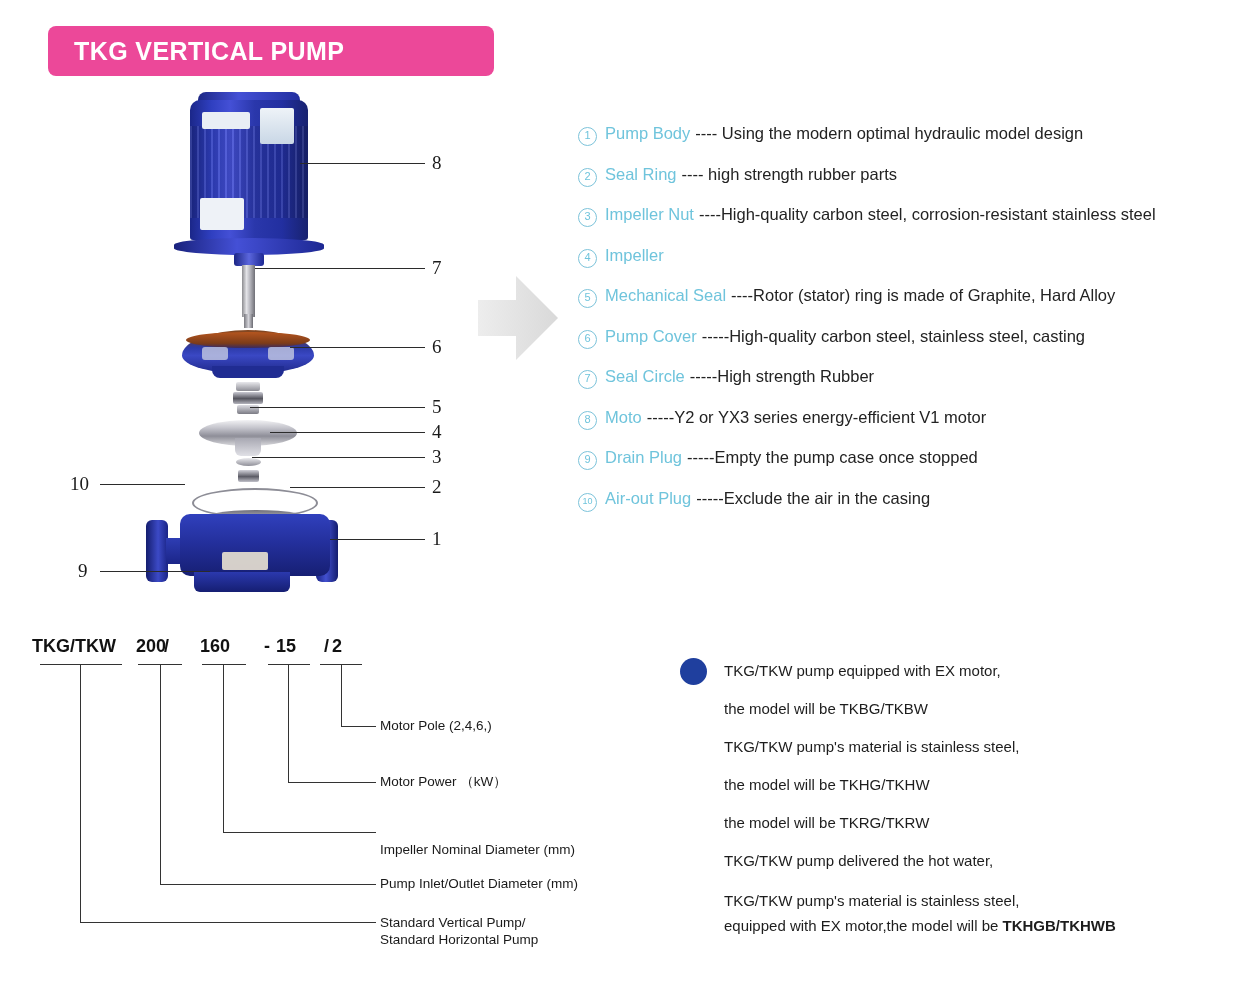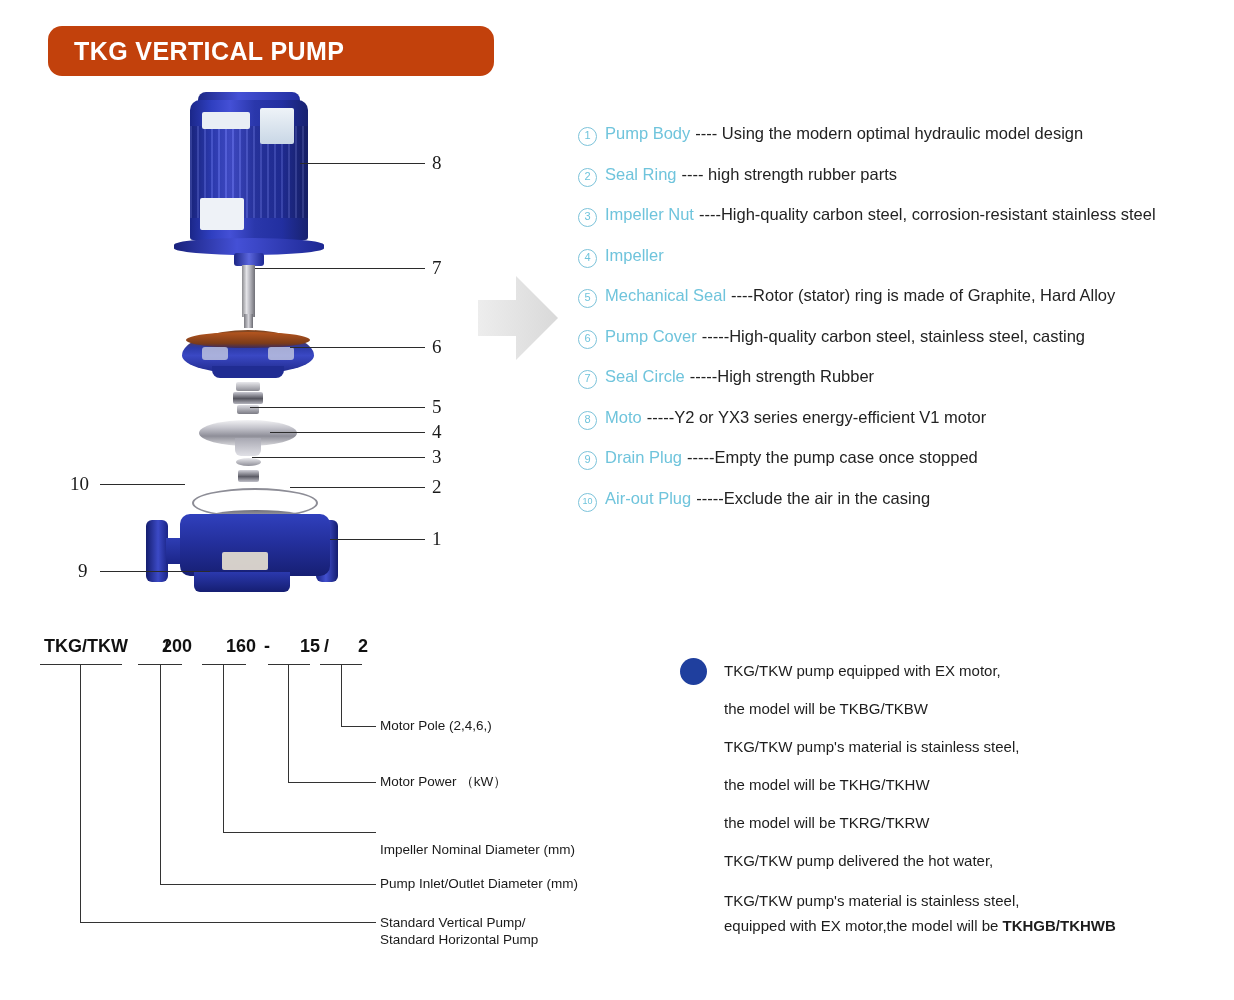--- a/index.html
+++ b/index.html
@@ -5,21 +5,21 @@
   html,body{margin:0;padding:0;}
   body{
     width:1234px;height:1000px;background:#ffffff;position:relative;
     font-family:"Liberation Sans", sans-serif;color:#1a1a1a;overflow:hidden;
   }
   .canvas{position:absolute;inset:0;}
 
   
   .title-badge{
     position:absolute;left:48px;top:26px;width:446px;height:50px;
-    background:#c2410c;border-radius:14px;
+    background:#ec4899;border-radius:8px;
     display:flex;align-items:center;
   }
   .title-badge .txt{
     margin-left:26px;color:#ffffff;font-size:25px;font-weight:bold;
     letter-spacing:.4px;font-family:"Liberation Sans", sans-serif;
   }
 
   
   .diagram{position:absolute;left:70px;top:90px;width:420px;height:510px;}
   .part{position:absolute;}
@@ -128,21 +128,21 @@
     border:1px solid #7cc3da;border-radius:50%;color:#6FC4DC;
     font-size:11px;text-align:center;margin-right:8px;flex:0 0 auto;
     font-family:"Liberation Sans", sans-serif;
   }
   .lbl{color:#6FC4DC;margin-right:5px;}
   .dsc{color:#232323;}
 
   
   .model{position:absolute;left:32px;top:636px;width:600px;height:320px;}
   .model-seg{
-    position:absolute;top:0;text-align:right;font-size:18px;font-weight:bold;
+    position:absolute;top:0;text-align:left;font-size:18px;font-weight:bold;
     font-family:"Liberation Sans", sans-serif;color:#111;
   }
   .model-sep{position:absolute;top:0;font-size:18px;font-weight:bold;color:#111;}
   .brk-h{position:absolute;border-top:1.5px solid #333;height:0;}
   .brk-v{position:absolute;border-left:1.5px solid #333;width:0;}
   .brk-run{position:absolute;border-top:1.5px solid #333;height:0;}
   .model-label{
     position:absolute;font-size:13.5px;color:#1a1a1a;line-height:17px;
     font-family:"Liberation Sans", sans-serif;white-space:nowrap;
   }

